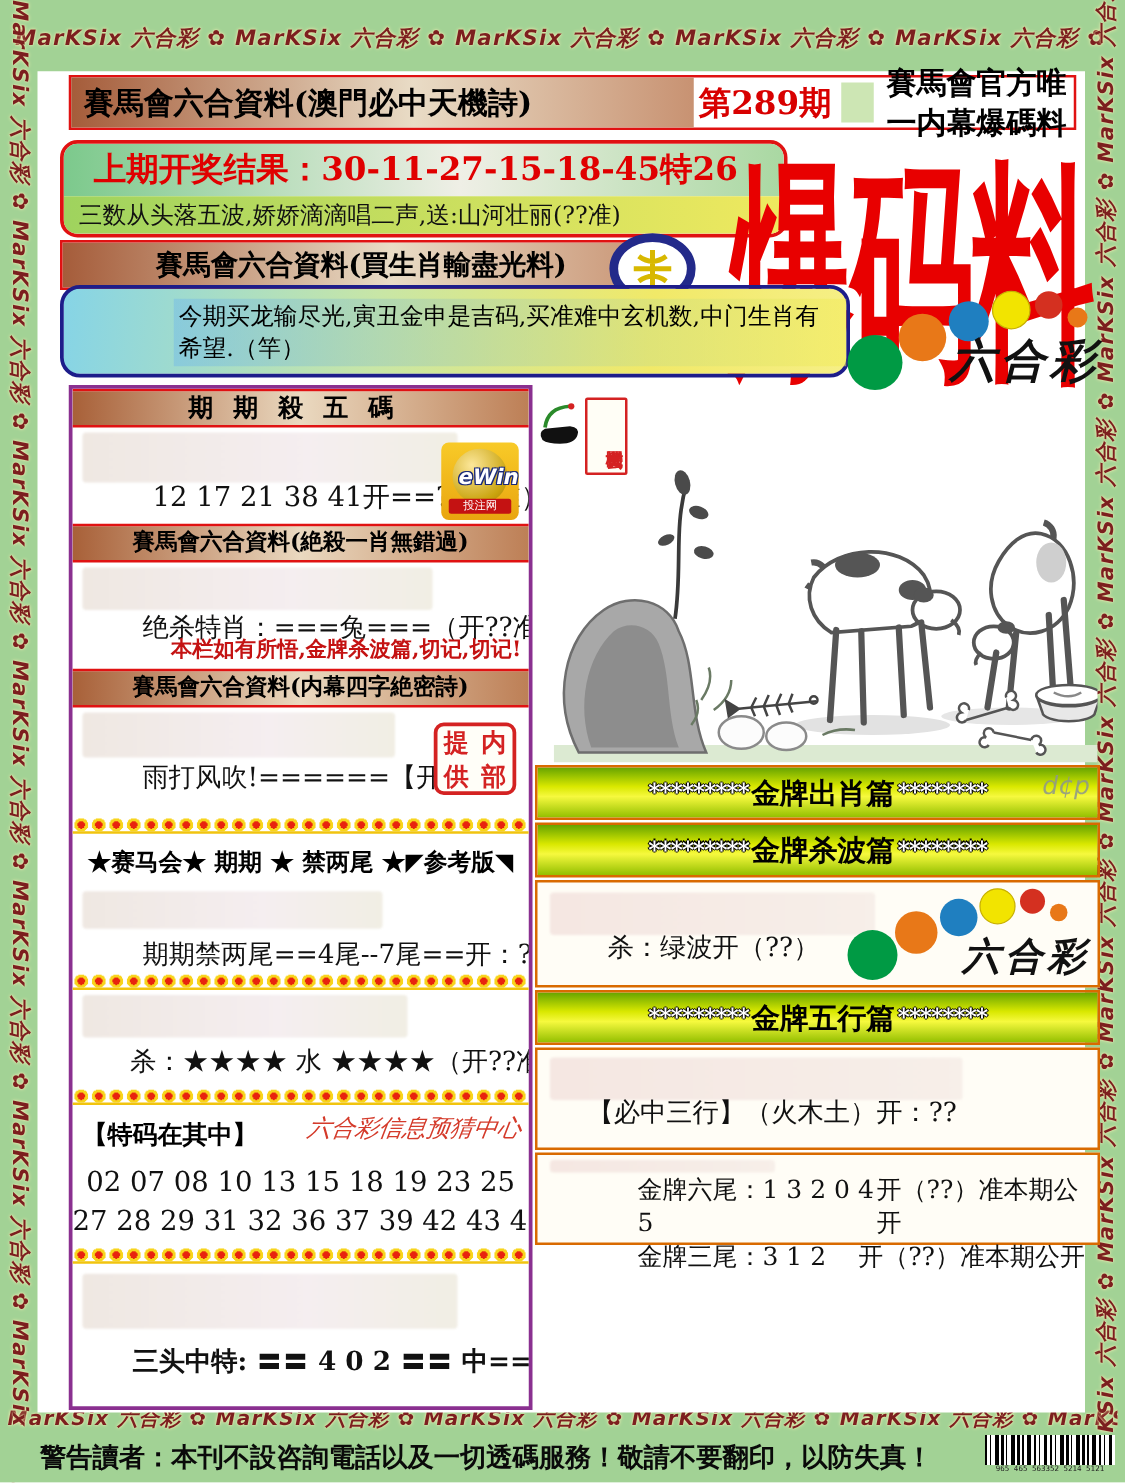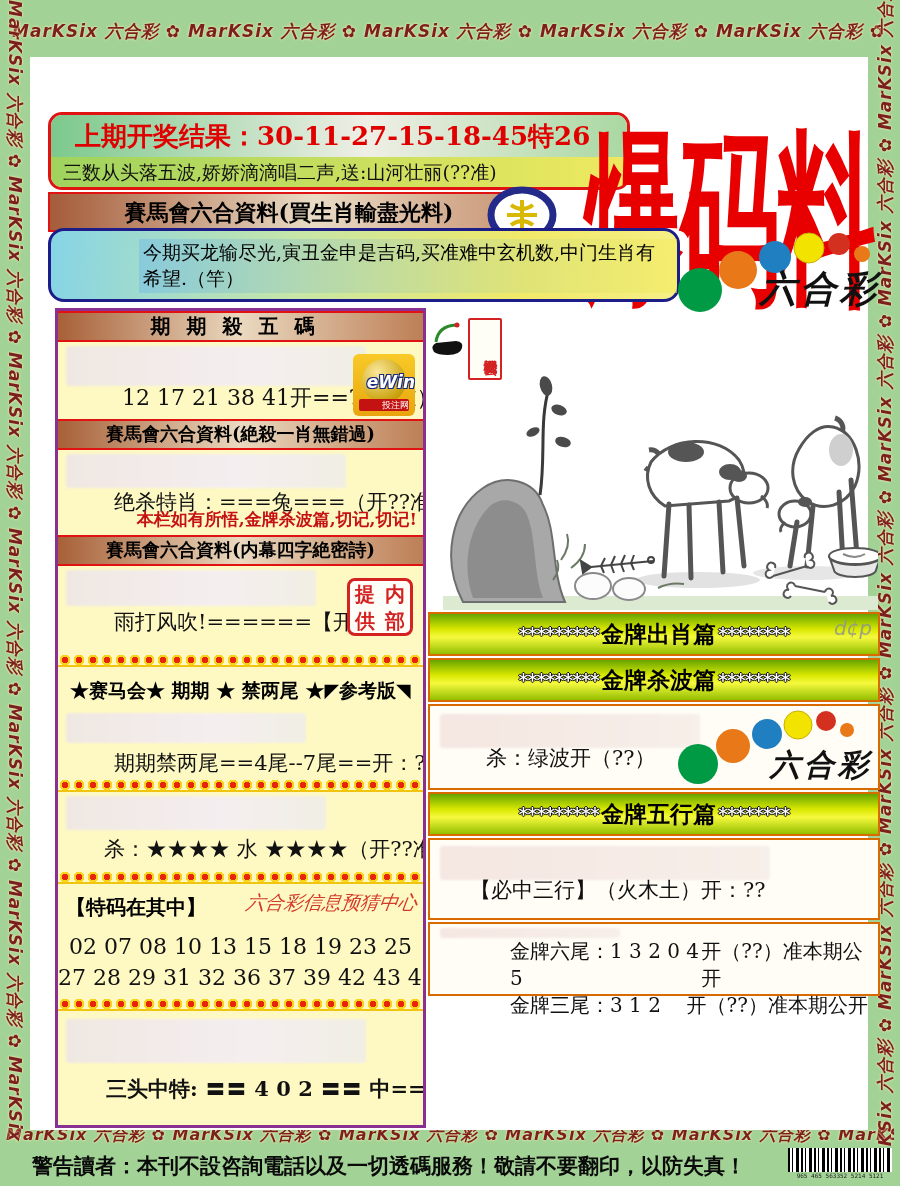--- a/index.html
+++ b/index.html
@@ -49,21 +49,21 @@
   .lottologo .txt{position:absolute;right:0;bottom:0;font-style:italic;font-weight:bold;
          font-size:36px;color:#111;font-family:"DejaVu Serif",serif;letter-spacing:4px;}
   
   .mys-icon{position:absolute;left:430px;top:320px;}
   .mys-label{position:absolute;left:468px;top:318px;width:30px;height:58px;border:2px solid #d42222;
          background:#fffef6;color:#d42222;font-weight:bold;font-size:14px;line-height:18px;
          writing-mode:vertical-rl;text-orientation:upright;text-align:center;border-radius:2px;}
   .painting{position:absolute;left:443px;top:330px;}
   
   .lcol{position:absolute;left:55px;top:308px;width:371px;height:820px;border:3px solid #8a3090;
-        background:#fef9c3;box-sizing:border-box;overflow:hidden;}
+        background:#ffffff;box-sizing:border-box;overflow:hidden;}
   .lhead{height:31px;background:linear-gradient(90deg,#a86038,#ead9c0 50%,#bd7f56);
         border-top:2px solid #e01212;border-bottom:2px solid #e01212;box-sizing:border-box;
         text-align:center;font-weight:bold;font-size:18px;line-height:26px;color:#000;}
   .lhead.sp{letter-spacing:16px;font-size:20px;}
   .lc{position:relative;}
   .cen{position:absolute;border-radius:3px;filter:blur(1px);}
   .cen.w{background:linear-gradient(90deg,#efe8e2,#f5eef0 60%,#f1eee4);}
   .cen.p{background:linear-gradient(90deg,#f5e7e2,#f7efe9);}
   .numline{position:absolute;font-size:22px;color:#111;white-space:nowrap;}
   .wave{height:13px;background-image:radial-gradient(circle at 7px 6px,#e8230e 0 3px,#f8d41c 3px 5.5px,rgba(0,0,0,0) 5.5px);
@@ -73,21 +73,21 @@
         background:#fffef8;display:grid;grid-template-columns:1fr 1fr;align-items:center;justify-items:center;
         color:#d42222;font-weight:bold;font-size:20px;box-sizing:border-box;}
   .ewin{position:absolute;right:8px;top:12px;width:62px;height:62px;border-radius:6px;
         background:linear-gradient(#f8ca28,#e9a50f);overflow:hidden;text-align:center;}
   .ewin .ball{position:absolute;left:9px;top:5px;width:44px;height:44px;border-radius:50%;
         background:radial-gradient(circle at 35% 30%,#fce79a,#caa40e 70%,#a67d08);}
   .ewin .ew{position:absolute;left:0;right:0;top:18px;font-family:"DejaVu Sans",sans-serif;
         font-style:italic;font-weight:bold;font-size:17px;color:#fff;
         text-shadow:1px 1px 0 #1a2a7a,-1px -1px 0 #1a2a7a,1px -1px 0 #1a2a7a,-1px 1px 0 #1a2a7a;text-align:right;}
   .ewin .sub{position:absolute;left:6px;right:6px;bottom:5px;background:#c41212;color:#fff;
-        font-size:9px;line-height:12px;border-radius:2px;font-family:"DejaVu Sans",sans-serif;text-align:right;}
+        font-size:9px;line-height:12px;border-radius:2px;font-family:"DejaVu Sans",sans-serif;}
   .starline{font-weight:bold;font-size:19px;line-height:46px;padding-left:12px;color:#000;white-space:nowrap;}
   .r7l{position:absolute;left:8px;top:10px;font-weight:bold;font-size:20px;color:#000;}
   .r7r{position:absolute;right:6px;top:6px;color:#d43a2a;font-size:19px;font-style:italic;transform:skewX(-8deg);}
   .nums{text-align:center;font-size:22px;line-height:31px;color:#111;white-space:nowrap;overflow:hidden;}
   
   .rcol{position:absolute;left:428px;top:612px;width:452px;}
   .rhead{height:44px;border:2px solid #d96a00;box-sizing:border-box;margin-bottom:2px;position:relative;
         background:linear-gradient(180deg,#66a400,#d9e800 38%,#f6f93e 58%,#93bf00);
         display:flex;align-items:center;justify-content:center;}
   .rhead .stars{color:#fff;font-weight:bold;font-size:19px;letter-spacing:-1px;
@@ -114,20 +114,26 @@
 
 <div class="page">
 
   <div class="bstrip" id="btop">MarKSix  六合彩 ✿  MarKSix  六合彩 ✿  MarKSix  六合彩 ✿  MarKSix  六合彩 ✿  MarKSix  六合彩 ✿  MarKSix  六合彩 ✿</div>
   <div class="bstrip" id="bbottom">MarKSix  六合彩 ✿  MarKSix  六合彩 ✿  MarKSix  六合彩 ✿  MarKSix  六合彩 ✿  MarKSix  六合彩 ✿  MarKSix  六合彩 ✿</div>
   <div class="bstrip v" id="bleft">MarKSix  六合彩 ✿  MarKSix  六合彩 ✿  MarKSix  六合彩 ✿  MarKSix  六合彩 ✿  MarKSix  六合彩 ✿  MarKSix  六合彩 ✿  MarKSix  六合彩 ✿  MarKSix  六合彩 ✿</div>
   <div class="bstrip v" id="bright">MarKSix  六合彩 ✿  MarKSix  六合彩 ✿  MarKSix  六合彩 ✿  MarKSix  六合彩 ✿  MarKSix  六合彩 ✿  MarKSix  六合彩 ✿  MarKSix  六合彩 ✿  MarKSix  六合彩 ✿</div>
 
   <div class="inner"></div>
 
+  <div class="hbar">
+    <div class="hbar-left">賽馬會六合資料(澳門必中天機詩)</div>
+    <div class="hbar-issue">第289期</div>
+    <div class="hbar-green"></div>
+    <div class="hbar-right">賽馬會官方唯一内幕爆碼料</div>
+  </div>
 
   <div class="resbox">
     <div class="l1">上期开奖结果：30-11-27-15-18-45特26</div>
     <div class="l2">三数从头落五波,娇娇滴滴唱二声,送:山河壮丽(??准)</div>
   </div>
 
   <div class="burst">爆码料</div>
 
   <div class="s2bar">賽馬會六合資料(買生肖輸盡光料)</div>
   <svg class="clublogo" width="70" height="58">

